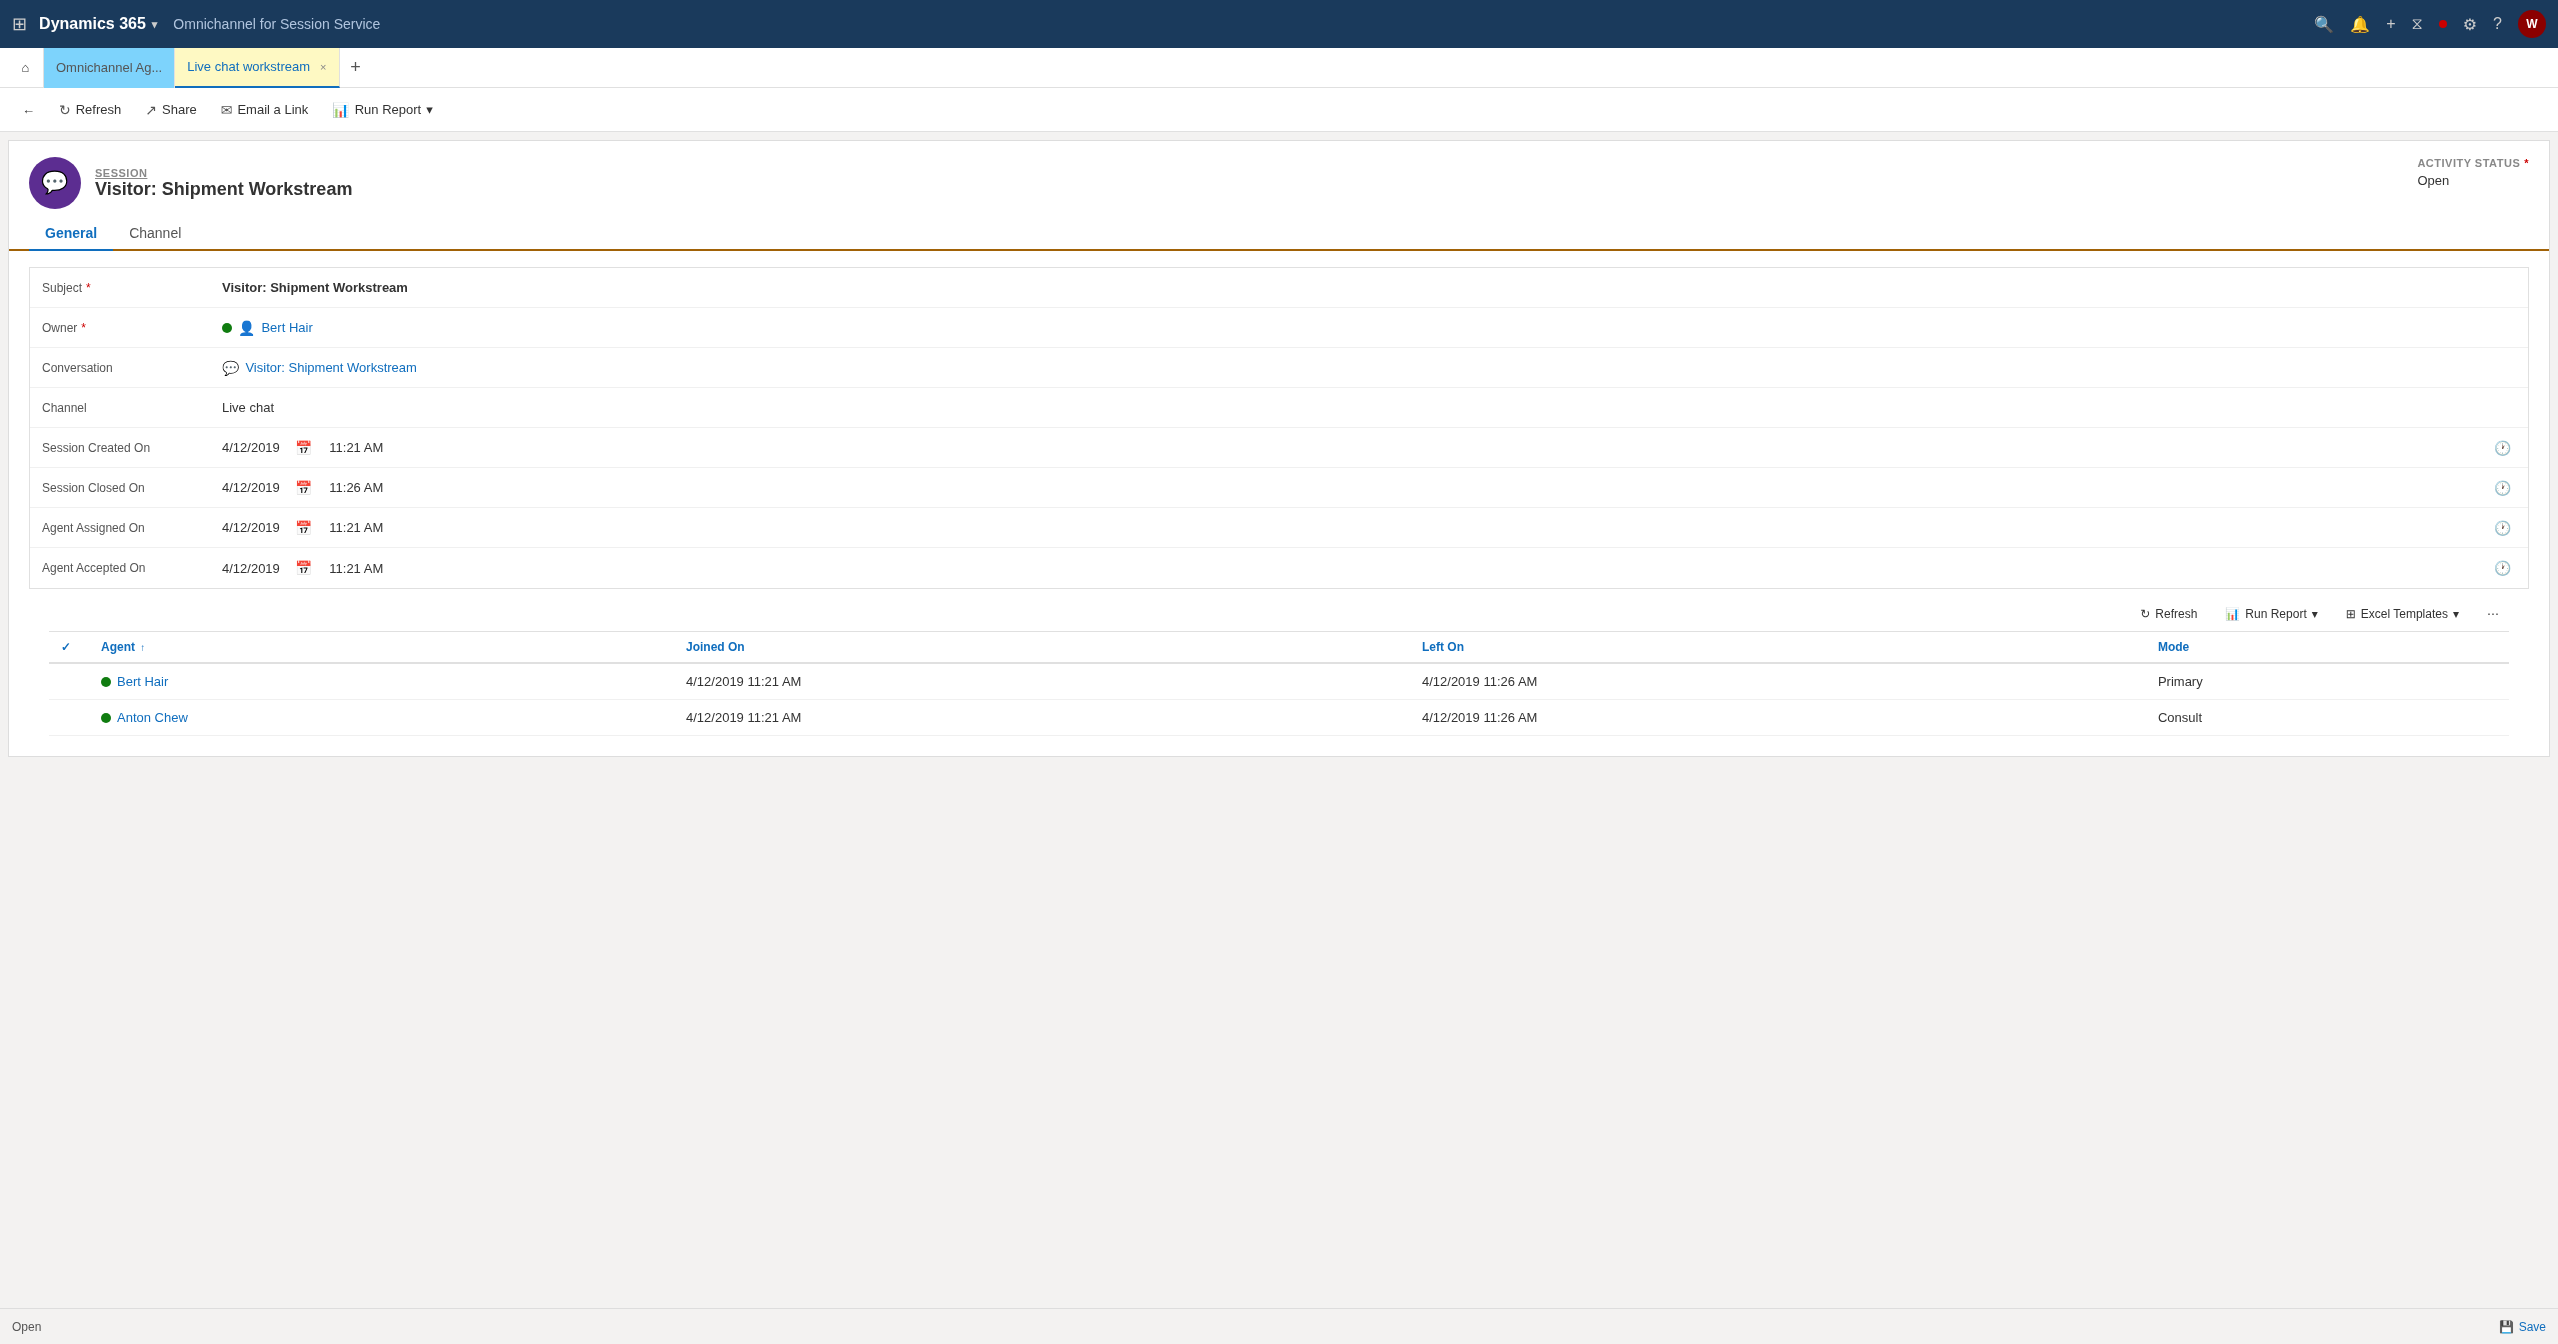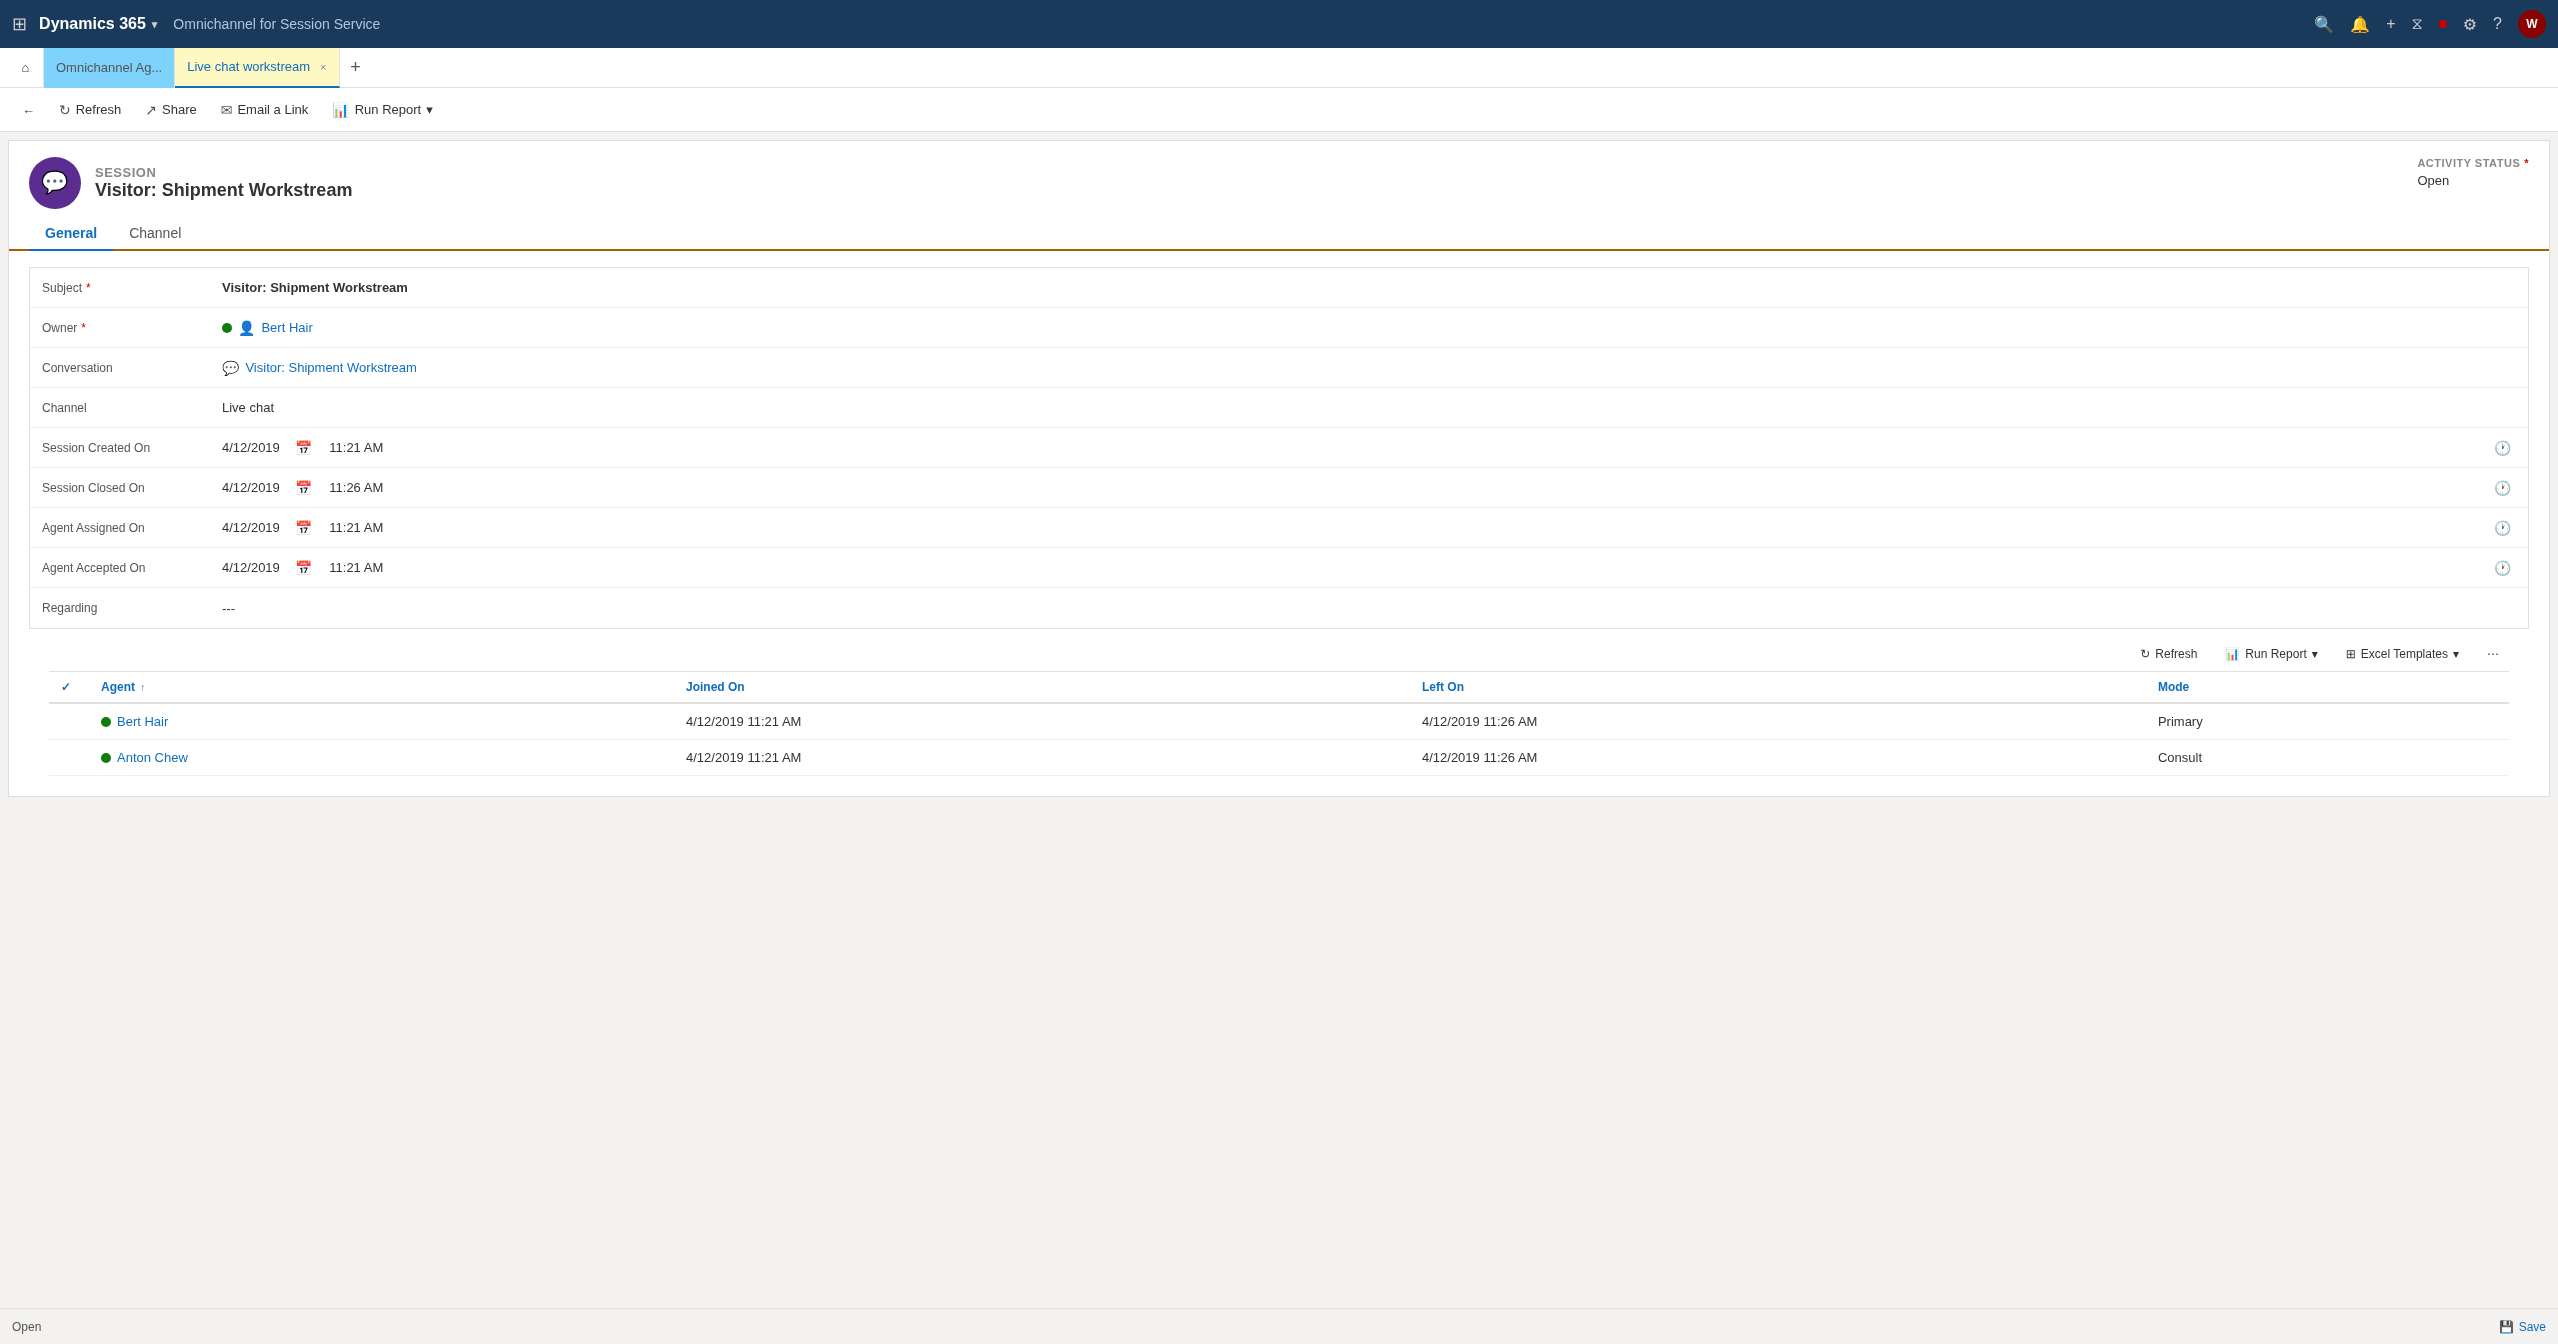--- a/index.html
+++ b/index.html
@@ -69,21 +69,21 @@
       padding: 16px 20px 8px 20px;
       display: flex;
       align-items: flex-start;
       justify-content: space-between;
     }
     .record-header-left { display: flex; align-items: center; gap: 14px; }
     .record-icon {
       width: 52px; height: 52px; background: #5c2d91; border-radius: 50%;
       display: flex; align-items: center; justify-content: center; color: white; font-size: 22px;
     }
-    .record-meta .session-label { font-size: 13px; color: #888; text-transform: uppercase; font-weight: 600; letter-spacing: 0.5px; }
+    .record-meta .session-label { font-size: 11px; color: #888; text-transform: uppercase; font-weight: 600; letter-spacing: 0.5px; text-decoration: underline; }
     .record-meta .record-title { font-size: 18px; font-weight: 600; color: #333; }
     .record-header-right { text-align: left; }
     .activity-status-label { font-size: 11px; color: #888; text-transform: uppercase; font-weight: 600; letter-spacing: 0.5px; display: flex; align-items: center; gap: 4px; }
     .activity-status-value { font-size: 13px; color: #333; margin-top: 4px; }
 
     
     .form-tabs {
       display: flex;
       border-bottom: 2px solid #a16207;
       padding: 0 20px;
@@ -341,28 +341,20 @@
             <span>4/12/2019</span>
           </div>
           <span class="calendar-icon">📅</span>
           <div class="time-field">
             <span>11:21 AM</span>
           </div>
           <span class="clock-icon">🕐</span>
         </div>
       </div>
 
-      <div class="form-row">
-        <div class="form-label">
-          <span>Regarding</span>
-        </div>
-        <div class="form-value">
-          <span>---</span>
-        </div>
-      </div>
 
     </div>
 
     <div class="subgrid-container">
       <div class="subgrid-toolbar">
         <button class="subgrid-btn">
           <span>↻</span>
           <span>Refresh</span>
         </button>
         <button class="subgrid-btn">

